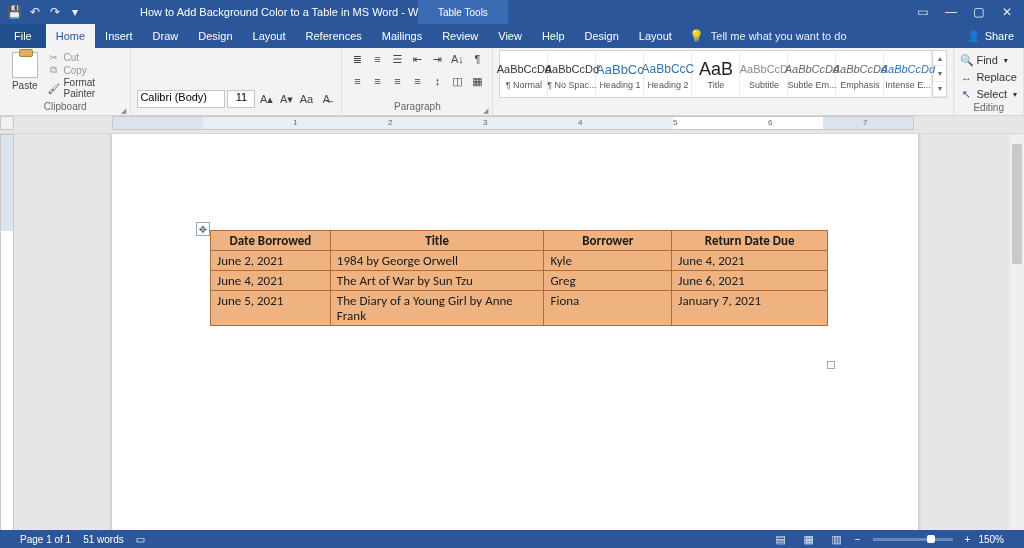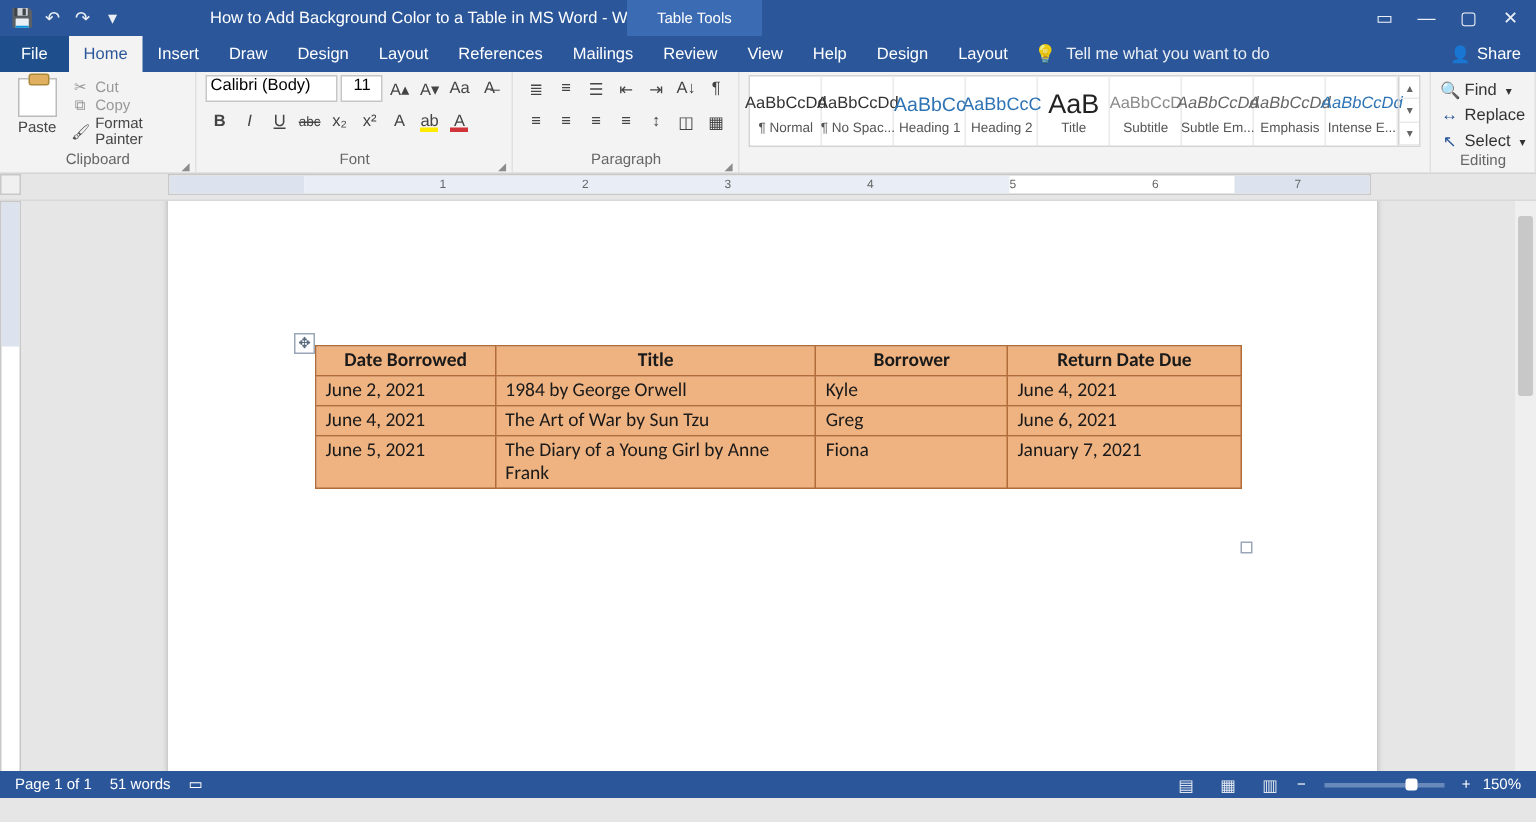--- a/index.html
+++ b/index.html
@@ -203,28 +203,28 @@
   table.booktbl .hdr td{
     font-weight:700; text-align:center;
   }
   .col-a{width:120px;}
   .col-b{width:214px;}
   .col-c{width:128px;}
   .col-d{width:156px;}
 
   
   .statusbar{
-    position:absolute; left:0; right:0; bottom:16px;
+    position:absolute; left:0; right:0; bottom:0;
     height:18px;
     background:#2b579a;
     color:#fff;
     display:flex;
     align-items:center;
     font-size:10px;
-    padding:0 10px;
+    padding:0 20px;
     gap:12px;
   }
   .statusbar .right{ margin-left:auto; display:flex; align-items:center; gap:8px;}
   .viewbtn{ width:20px; height:14px; display:inline-flex; align-items:center; justify-content:center; font-size:11px; opacity:.85;}
   .zoom-slider{ width:80px; height:3px; background:#6a89bb; position:relative; margin:0 4px;}
   .zoom-slider .z{ position:absolute; width:8px; height:8px; background:#fff; border-radius:2px; top:-3px; left:54px;}
   .zoom-slider::before, .zoom-slider::after{
     position:absolute; top:-6px; color:#fff; font-size:10px;
   }
 </style>
@@ -292,21 +292,21 @@
         <div class="row enabled">
             <span class="mini-ico">🖌</span>
             <span>Format Painter</span>
           </div>
       </div>
     </div>
     <div class="group-label">Clipboard</div>
   </div>
 
   <div class="group font-group">
-    <div class="group-body" style="flex-direction:column;">
+    <div class="group-body" style="flex-direction:column;margin-top:40px;">
       <div class="row1">
         <div class="combo fontname">Calibri (Body)</div>
         <div class="combo fontsize">11</div>
         <span class="btnlet">A▴</span>
         <span class="btnlet">A▾</span>
         <span class="btnlet">Aa</span>
         <span class="btnlet">A̶</span>
       </div>
       <div class="row2">
         <span class="btnlet" style="font-weight:700">B</span>

